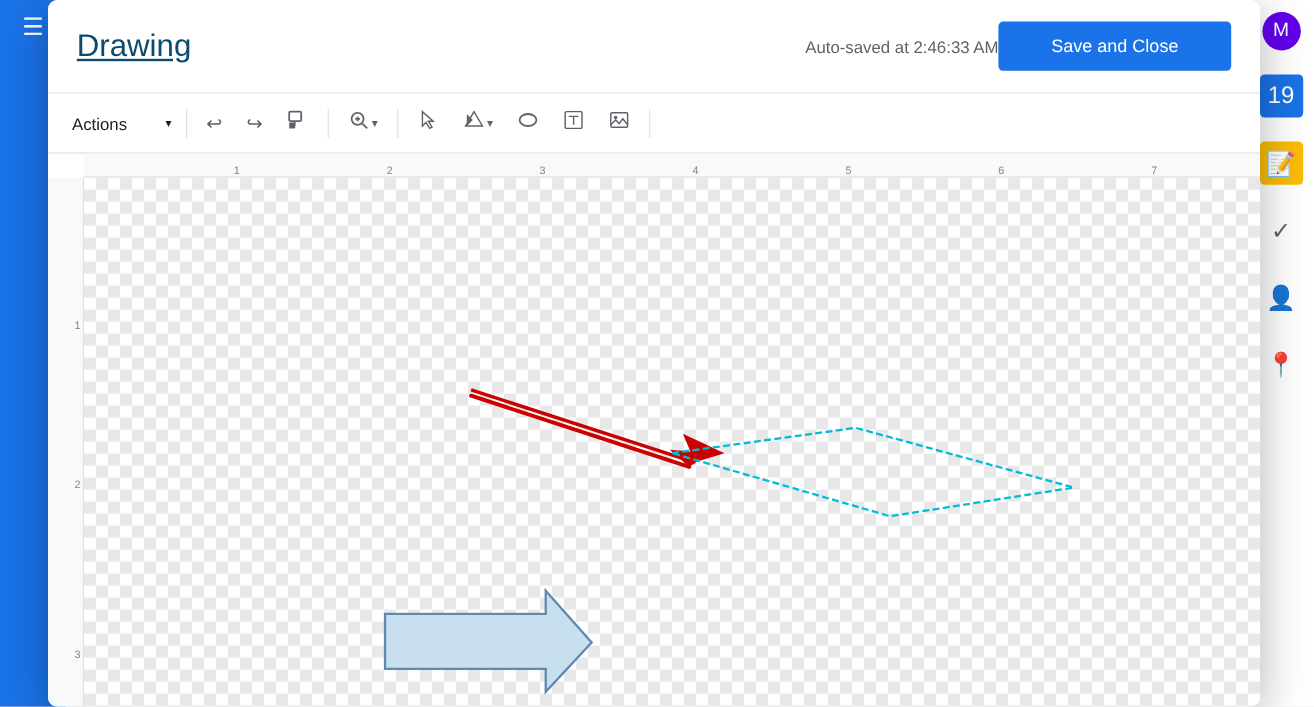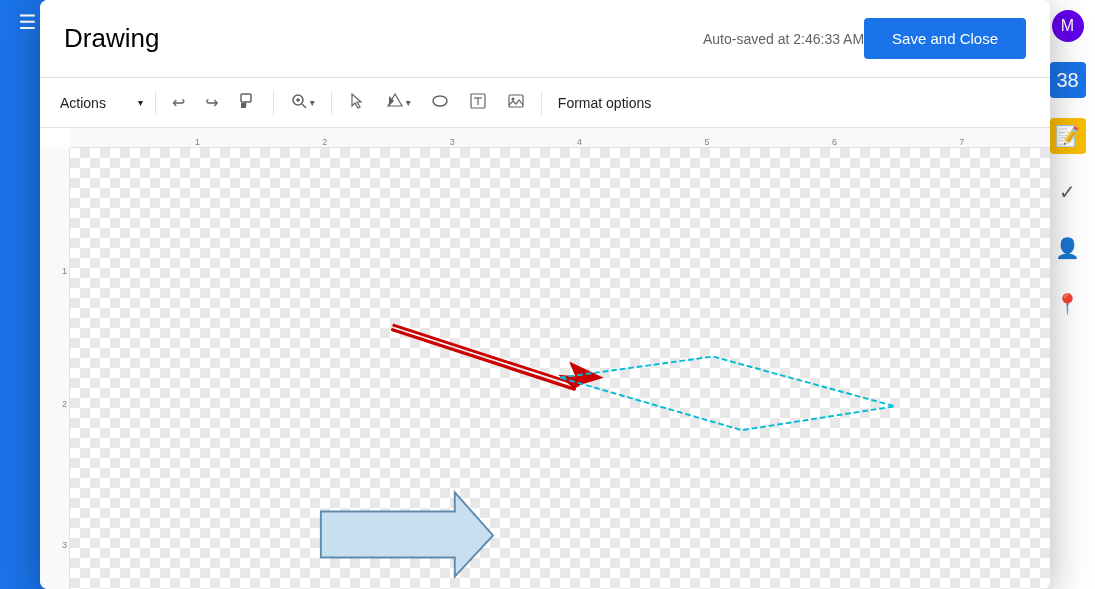--- a/index.html
+++ b/index.html
@@ -65,37 +65,38 @@
       padding: 0 24px;
       height: 78px;
       border-bottom: 1px solid #e0e0e0;
       flex-shrink: 0;
       background: #fff;
     }
 
     .header-title {
       font-size: 26px;
       font-weight: 400;
-      color: #000000;
+      color: #0c4a6e;
       margin-right: 40px;
+      text-decoration: underline;
     }
 
     .header-autosave {
       flex: 1;
       text-align: right;
       font-size: 14px;
       color: #5f6368;
     }
 
     .save-close-btn {
       background: #1a73e8;
       color: #fff;
       border: none;
       border-radius: 4px;
-      padding: 12px 28px;
+      padding: 12px 44px;
       font-size: 15px;
       font-weight: 500;
       cursor: pointer;
       white-space: nowrap;
     }
 
     
     .toolbar {
       display: flex;
       align-items: center;
@@ -262,21 +263,21 @@
   </style>
 </head>
 <body>
 
 <div class="bg-left-strip">
   <div class="hamburger-icon">☰</div>
 </div>
 
 <div class="bg-sidebar">
   <div class="user-avatar">M</div>
-  <div class="sidebar-icon blue-bg">38</div>
+  <div class="sidebar-icon blue-bg">19</div>
   <div class="sidebar-icon yellow-bg">📝</div>
   <div class="sidebar-icon">✓</div>
   <div class="sidebar-icon">👤</div>
   <div class="sidebar-icon">📍</div>
 </div>
 
 <div class="modal-overlay">
 
   <div class="header">
     <span class="header-title">Drawing</span>
@@ -368,23 +369,20 @@
         <svg width="18" height="18" viewBox="0 0 18 18">
           <rect x="2" y="3" width="14" height="12" rx="1" stroke="#5f6368" stroke-width="1.2" fill="none"></rect>
           <circle cx="6" cy="7" r="1.5" fill="#5f6368"></circle>
           <path d="M2 13 L6 9 L9 12 L12 8 L16 13" stroke="#5f6368" stroke-width="1.2" fill="none"></path>
         </svg>
       </span>
     </button>
 
     <div class="toolbar-separator"></div>
 
-    <button class="toolbar-btn format-options-btn">
-      <span>Format options</span>
-    </button>
 
   </div>
 
   <div class="canvas-area">
 
     <div class="ruler-top">
       <div class="ruler-mark" style="left: 13%;">1</div>
       <div class="ruler-mark" style="left: 26%;">2</div>
       <div class="ruler-mark" style="left: 39%;">3</div>
       <div class="ruler-mark" style="left: 52%;">4</div>

